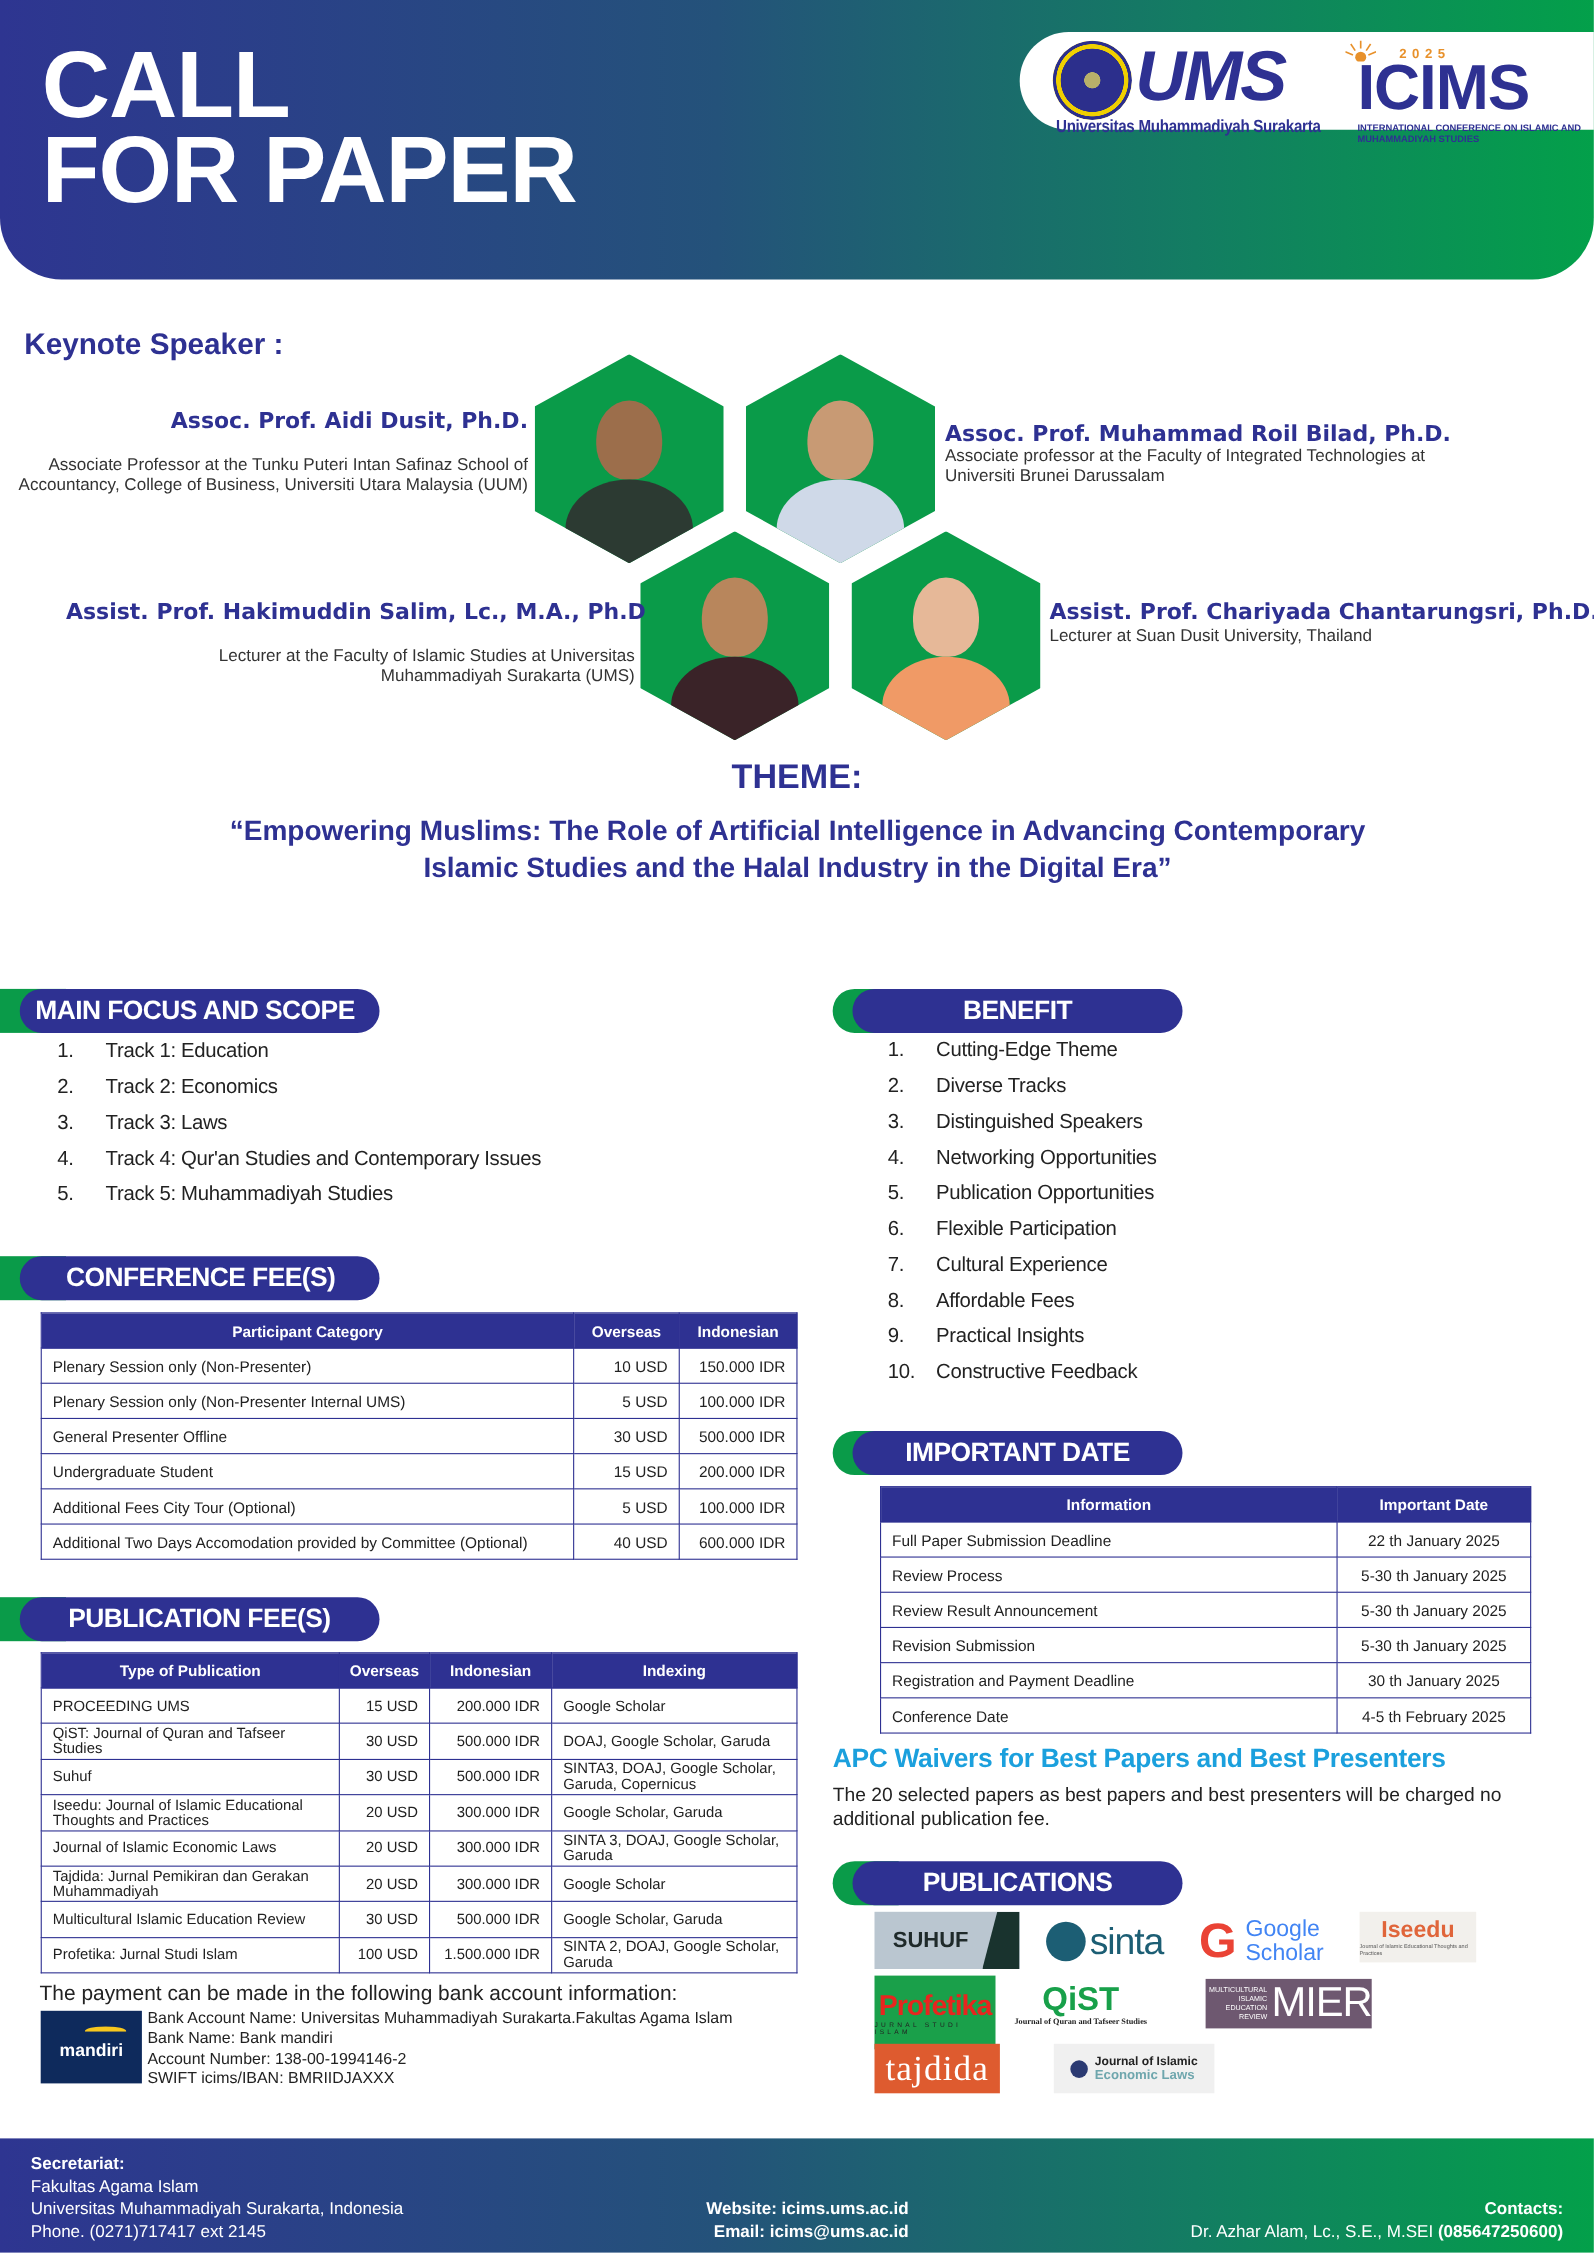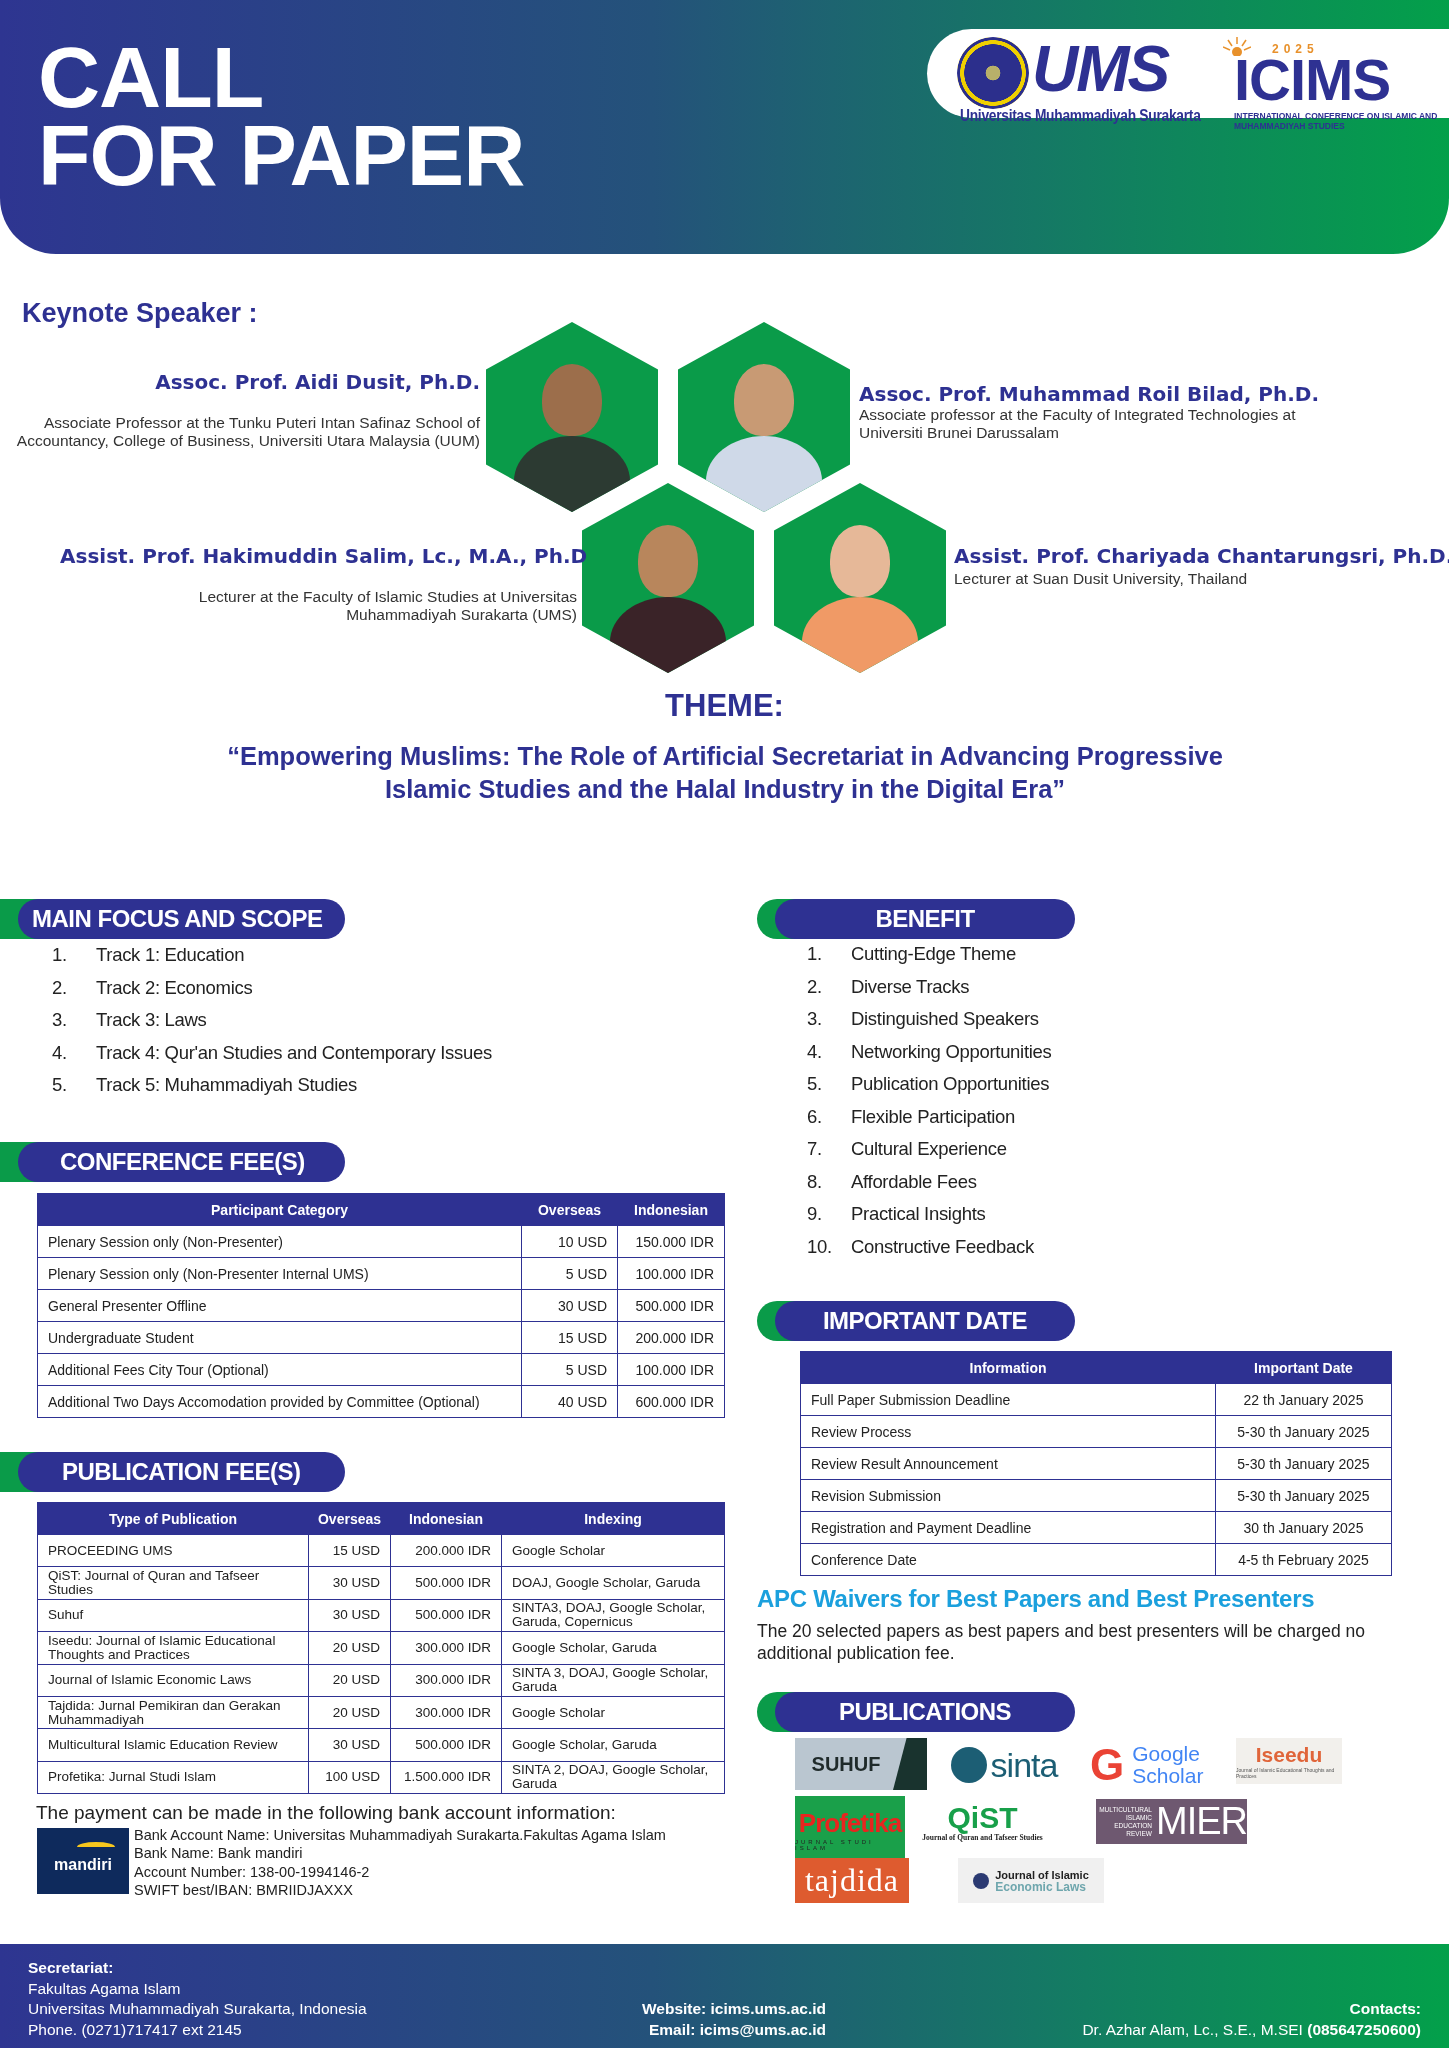--- a/index.html
+++ b/index.html
@@ -183,21 +183,21 @@
 <div class="speaker sp-right" style="left:60px; top:544px; width:517px;">
   <div class="sp-name">Assist. Prof. Hakimuddin Salim, Lc., M.A., Ph.D</div>
   <div class="sp-desc" style="padding-left:90px">Lecturer at the Faculty of Islamic Studies at Universitas Muhammadiyah Surakarta (UMS)</div>
 </div>
 <div class="speaker" style="left:954px; top:544px; width:490px;">
   <div class="sp-name">Assist. Prof. Chariyada Chantarungsri, Ph.D.</div>
   <div class="sp-desc" style="margin-top:2px">Lecturer at Suan Dusit University, Thailand</div>
 </div>
 
 <div class="theme-label">THEME:</div>
-<div class="theme-text">“Empowering Muslims: The Role of Artificial Secretariat in Advancing Progressive Islamic Studies and the Halal Industry in the Digital Era”</div>
+<div class="theme-text">“Empowering Muslims: The Role of Artificial Intelligence in Advancing Contemporary Islamic Studies and the Halal Industry in the Digital Era”</div>
 
 <div class="pill left" style="left:0; top:899px; width:345px;">
   <div class="green"></div>
   <div class="blue" style="padding-left:14px;">MAIN FOCUS AND SCOPE</div>
 </div>
 <ul class="olist" style="left:52px; top:944px;">
   <li>
       <span class="num">1.</span>
       <span>Track 1: Education</span>
     </li>
@@ -332,21 +332,21 @@
 
 <div class="bank-intro">The payment can be made in the following bank account information:</div>
 <div class="mandiri">
   <div class="wave"></div>
   <span>mandiri</span>
 </div>
 <div class="bank-info">
   <div>Bank Account Name: Universitas Muhammadiyah Surakarta.Fakultas Agama Islam</div>
   <div>Bank Name: Bank mandiri</div>
   <div>Account Number: 138-00-1994146-2</div>
-  <div>SWIFT best/IBAN: BMRIIDJAXXX</div>
+  <div>SWIFT icims/IBAN: BMRIIDJAXXX</div>
 </div>
 
 <div class="pill" style="left:757px; top:899px; width:318px;">
   <div class="green"></div>
   <div class="blue" style="text-align:center;">BENEFIT</div>
 </div>
 <ul class="olist" style="left:807px; top:943px;">
   <li>
       <span class="num">1.</span>
       <span>Cutting-Edge Theme</span>

